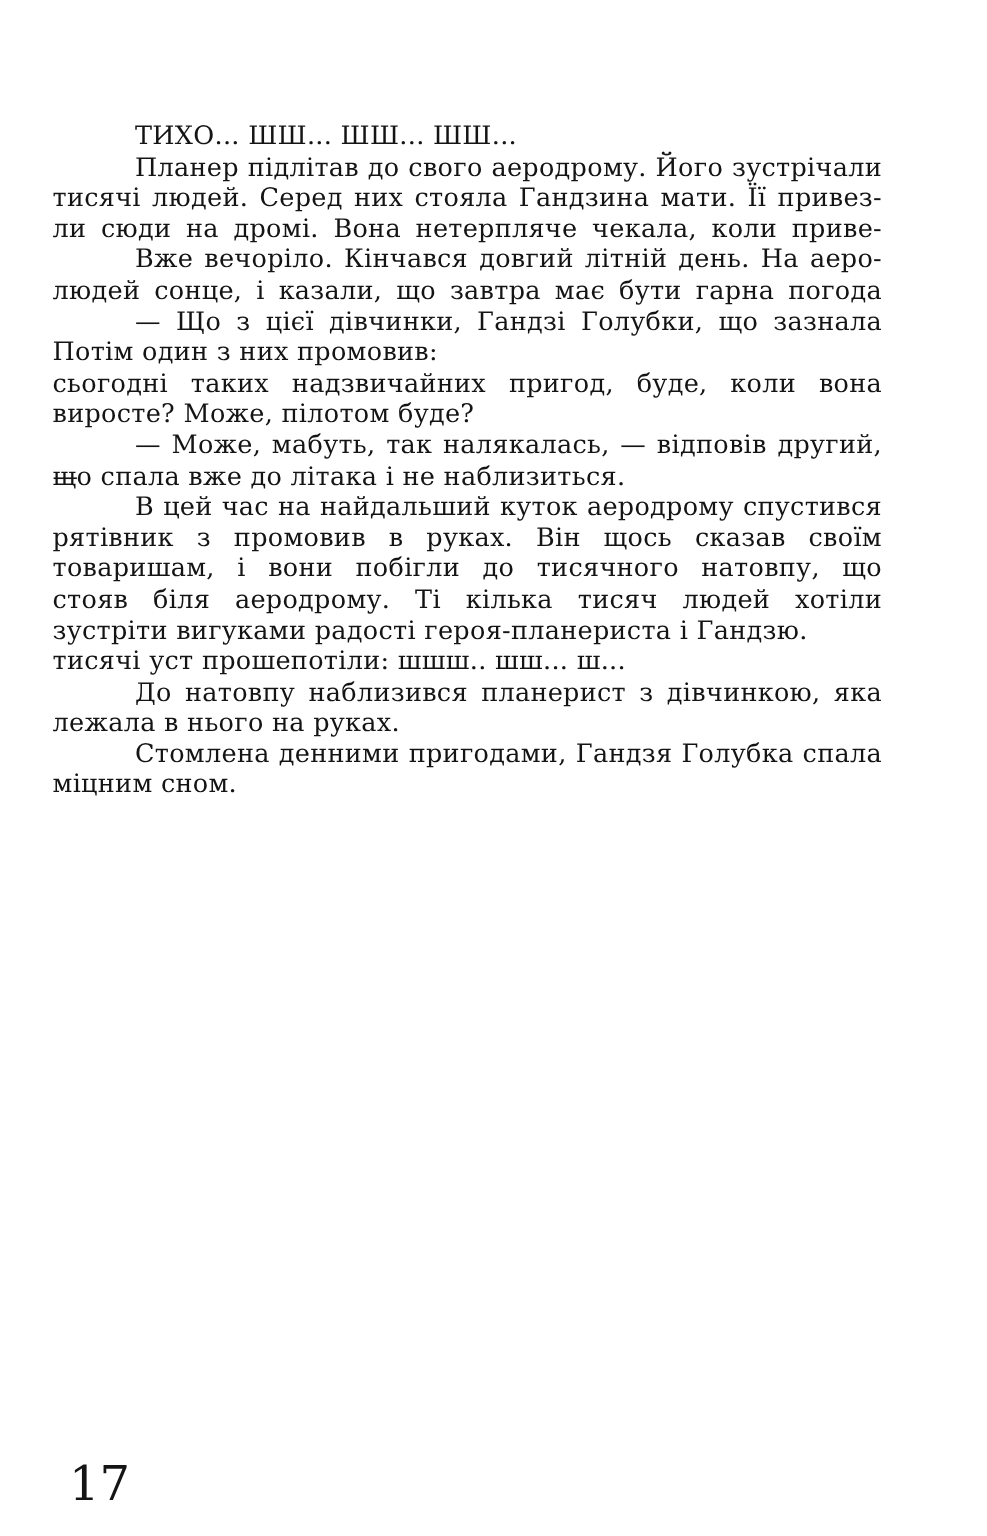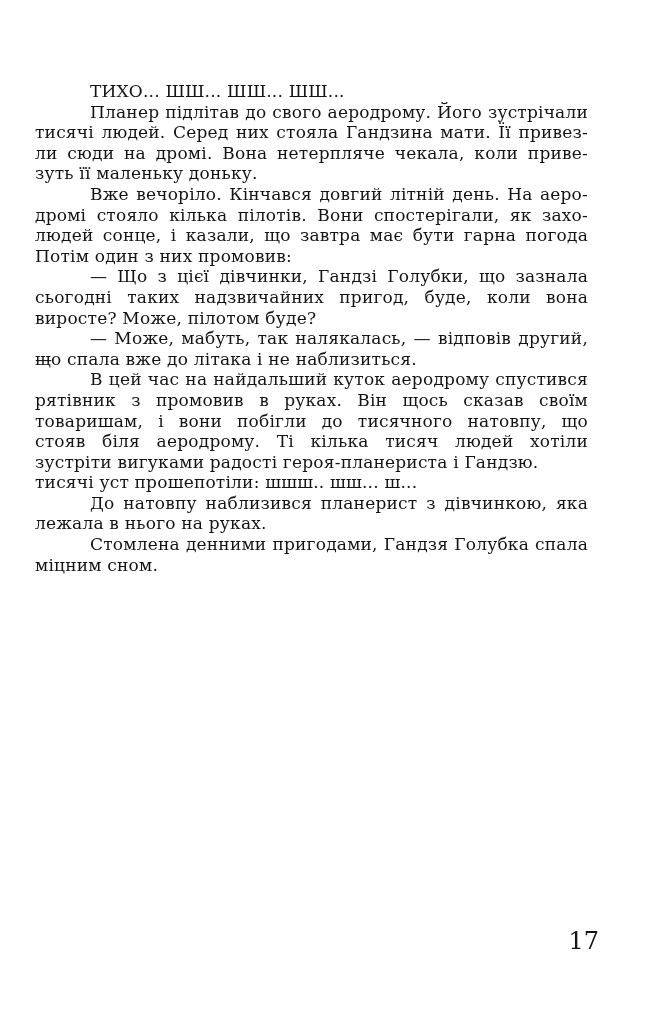--- a/index.html
+++ b/index.html
@@ -33,44 +33,42 @@
   }
   .pline.first {
     text-indent: 55px;
   }
   .pline.para-end {
     text-align-last: left;
     -moz-text-align-last: left;
   }
   .page-number {
     position: absolute;
-    top: 927px;
+    top: 970px;
     left: 35px;
     width: 553px;
-    text-align: right;
-    font-size: 24px;
+    text-align: left;
+    font-size: 32px;
     transform: translateX(11px);
     color: #141414;
   }
 </style>
 </head>
 <body>
 
 <div class="page">
   <div class="text-block">
       <div class="pline first para-end">ТИХО... ШШ... ШШ... ШШ...</div>
       <div class="pline first">Планер підлітав до свого аеродрому. Його зустрічали</div>
       <div class="pline">тисячі людей. Серед них стояла Гандзина мати. Її привез-</div>
       <div class="pline">ли сюди на дромі. Вона нетерпляче чекала, коли приве-</div>
-      <div class="pline para-end">зуть її маленьку доньку.</div>
       <div class="pline first">Вже вечоріло. Кінчався довгий літній день. На аеро-</div>
-      <div class="pline">дромі стояло кілька пілотів. Вони спостерігали, як захо-</div>
       <div class="pline">людей сонце, і казали, що завтра має бути гарна погода</div>
+      <div class="pline first">— Що з цієї дівчинки, Гандзі Голубки, що зазнала</div>
       <div class="pline para-end">Потім один з них промовив:</div>
-      <div class="pline first">— Що з цієї дівчинки, Гандзі Голубки, що зазнала</div>
       <div class="pline">сьогодні таких надзвичайних пригод, буде, коли вона</div>
       <div class="pline para-end">виросте? Може, пілотом буде?</div>
       <div class="pline first">— Може, мабуть, так налякалась, — відповів другий, —</div>
       <div class="pline para-end">що спала вже до літака і не наблизиться.</div>
       <div class="pline first">В цей час на найдальший куток аеродрому спустився</div>
       <div class="pline">рятівник з промовив в руках. Він щось сказав своїм</div>
       <div class="pline">товаришам, і вони побігли до тисячного натовпу, що</div>
       <div class="pline">стояв біля аеродрому. Ті кілька тисяч людей хотіли</div>
       <div class="pline para-end">зустріти вигуками радості героя-планериста і Гандзю.</div>
       <div class="pline para-end">тисячі уст прошепотіли: шшш.. шш... ш...</div>

